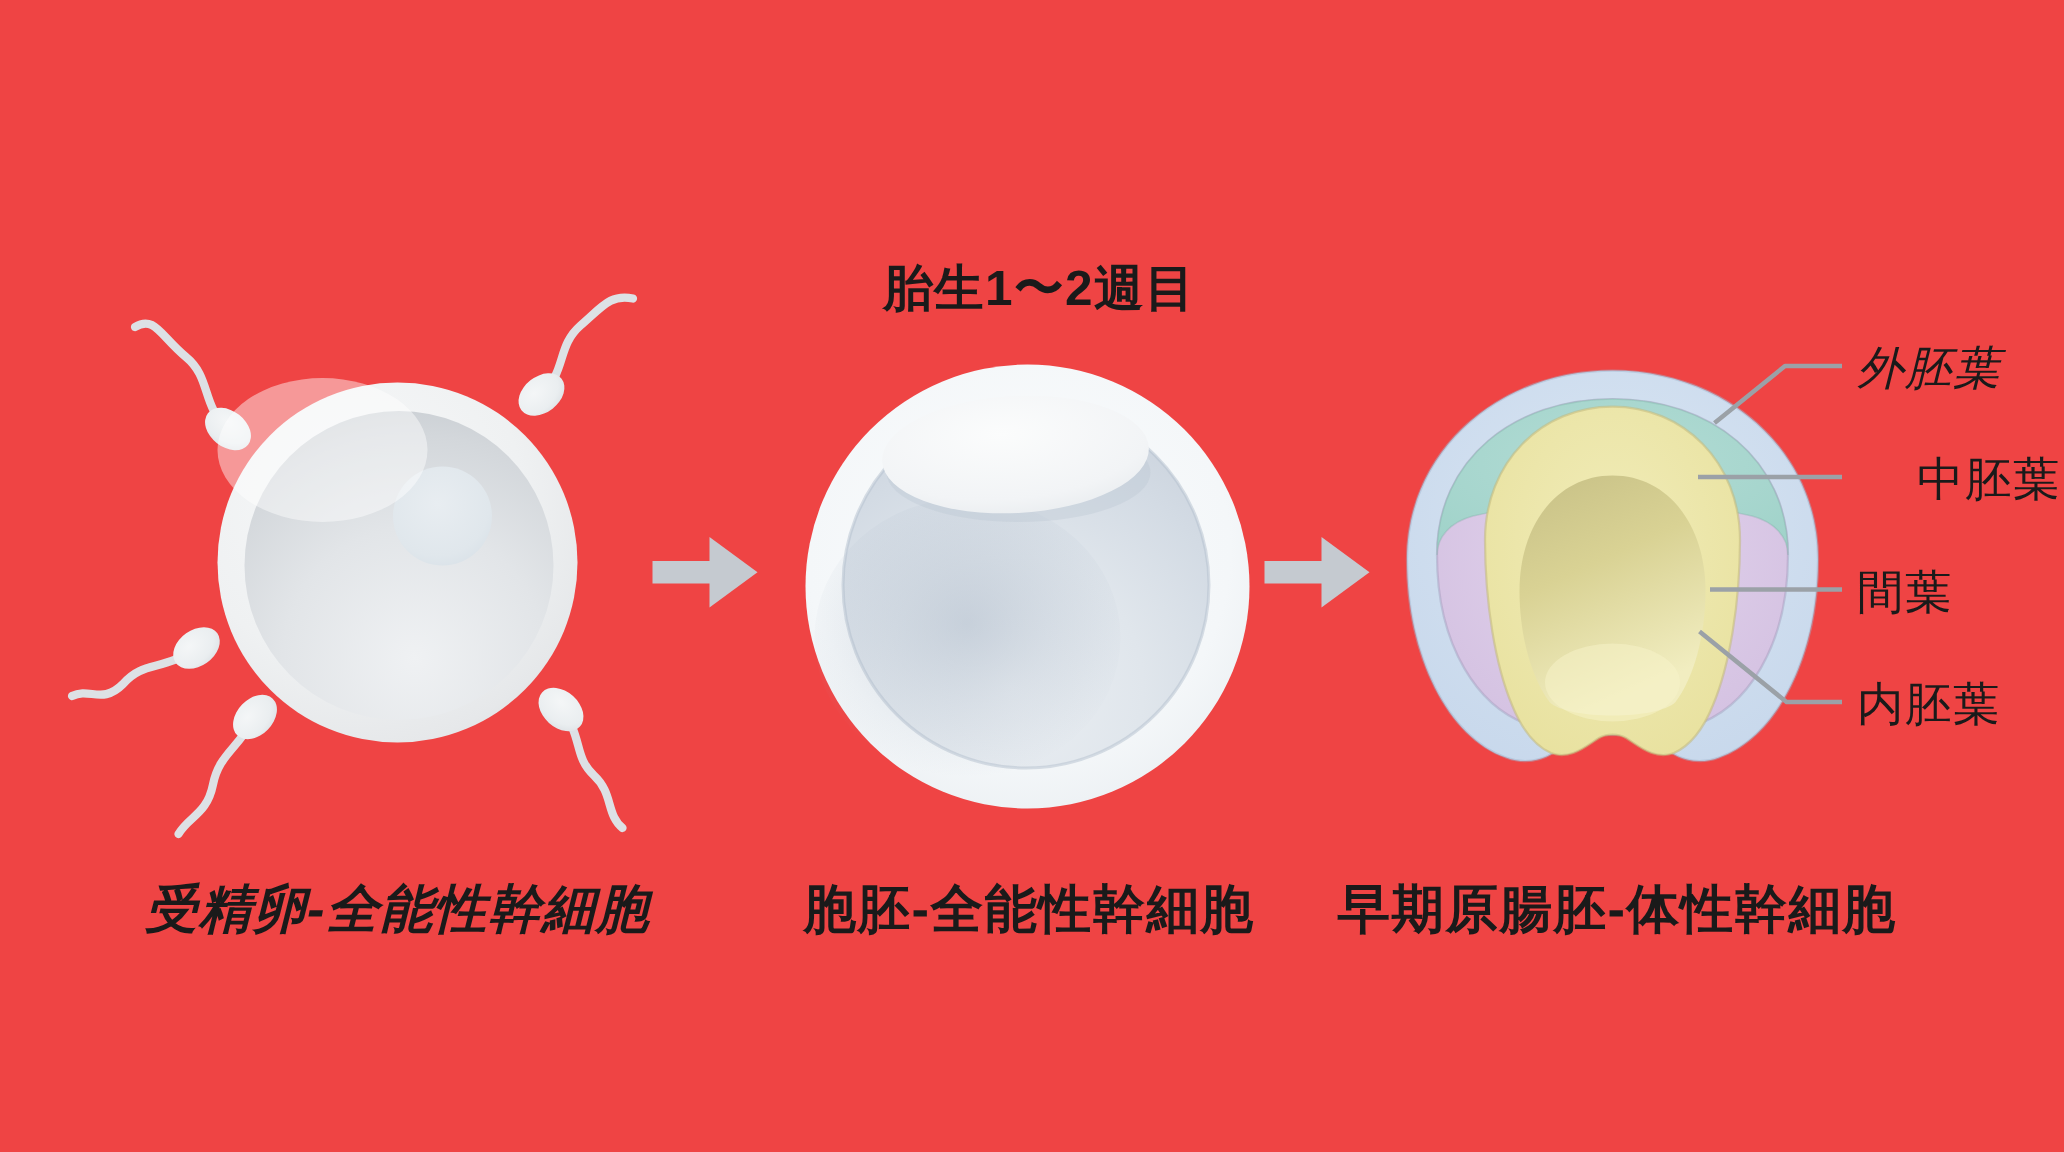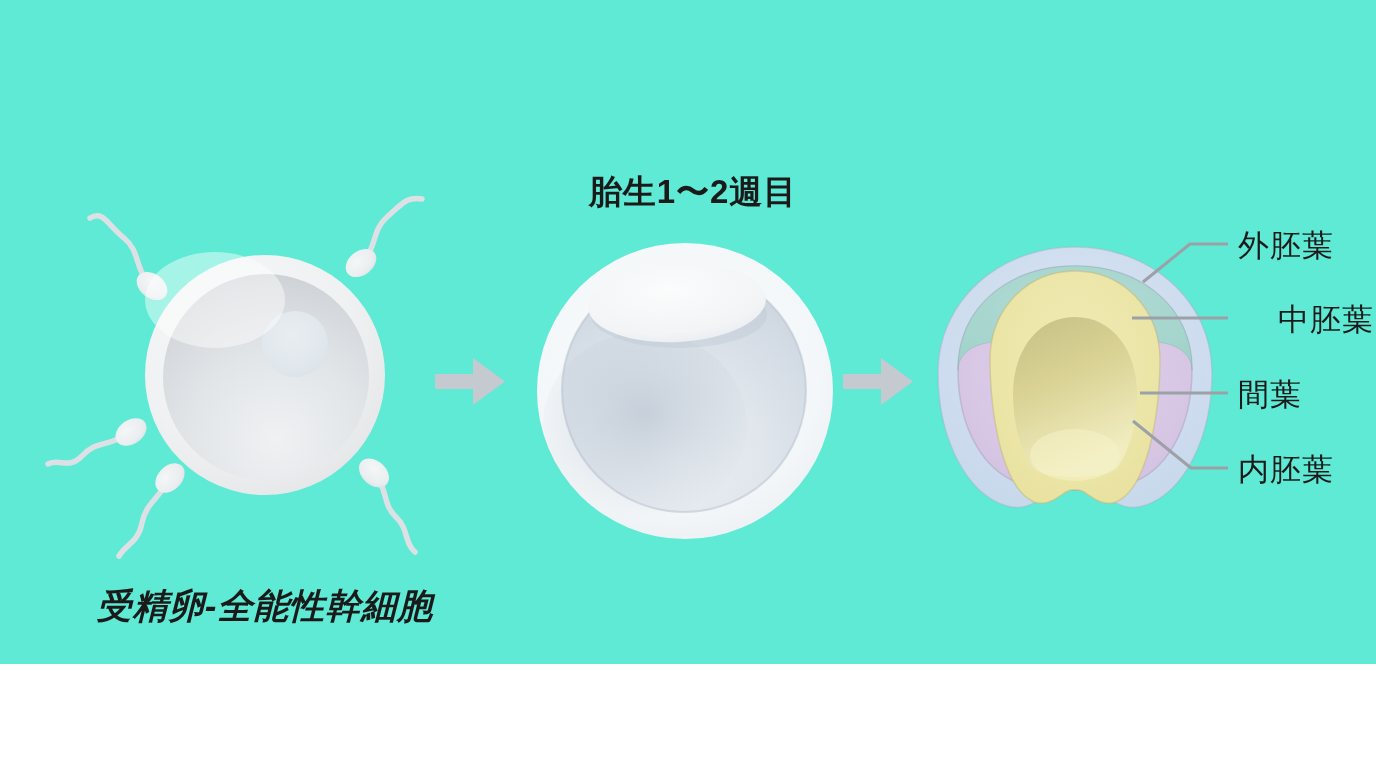--- a/index.html
+++ b/index.html
@@ -1,19 +1,19 @@
 <!DOCTYPE html>
 <html><head>
 <meta charset="utf-8">
 <style>
   html,body{margin:0;padding:0;background:#ffffff;}
   .canvas{
     position:relative;
-    width:1376px;height:664px;
-    background:#5eead4;
+    width:1376px;height:768px;
+    background:#ef4444;
     overflow:hidden;
     font-family:"Liberation Sans",sans-serif;
     color:#1a1a1a;
   }
   .canvas svg{position:absolute;left:0;top:0;}
   .txt{
     position:absolute;
     white-space:nowrap;
     color:#1a1a1a;
     -webkit-font-smoothing:antialiased;
@@ -207,19 +207,21 @@
       <polyline points="1143,282 1190,244 1228,244" stroke-width="3" stroke="#9ba1a7"></polyline>
       <line x1="1132" y1="318" x2="1228" y2="318" stroke-width="3" stroke="#9ba1a7"></line>
       <line x1="1140" y1="393" x2="1228" y2="393" stroke-width="3" stroke="#9ba1a7"></line>
       <polyline points="1133,421 1191,468 1228,468" stroke-width="3" stroke="#9ba1a7"></polyline>
     </g>
   </svg>
 
   <div class="txt stage-title" style="left:693px;top:170px;">胎生1〜2週目</div>
 
   <div class="txt stage-caption" style="left:265px;top:583px;font-style:italic;">受精卵-全能性幹細胞</div>
-
-  <div class="txt callout-label" style="left:1238px;top:246px;">外胚葉</div>
+  <div class="txt stage-caption" style="left:686px;top:583px;">胞胚-全能性幹細胞</div>
+  <div class="txt stage-caption" style="left:1078px;top:583px;">早期原腸胚-体性幹細胞</div>
+
+  <div class="txt callout-label" style="left:1238px;top:246px;font-style:italic;">外胚葉</div>
   <div class="txt callout-label" style="left:1238px;top:320px;margin-left:40px;">中胚葉</div>
   <div class="txt callout-label" style="left:1238px;top:395px;">間葉</div>
   <div class="txt callout-label" style="left:1238px;top:470px;">内胚葉</div>
 
 </div>
 
 </body></html>

